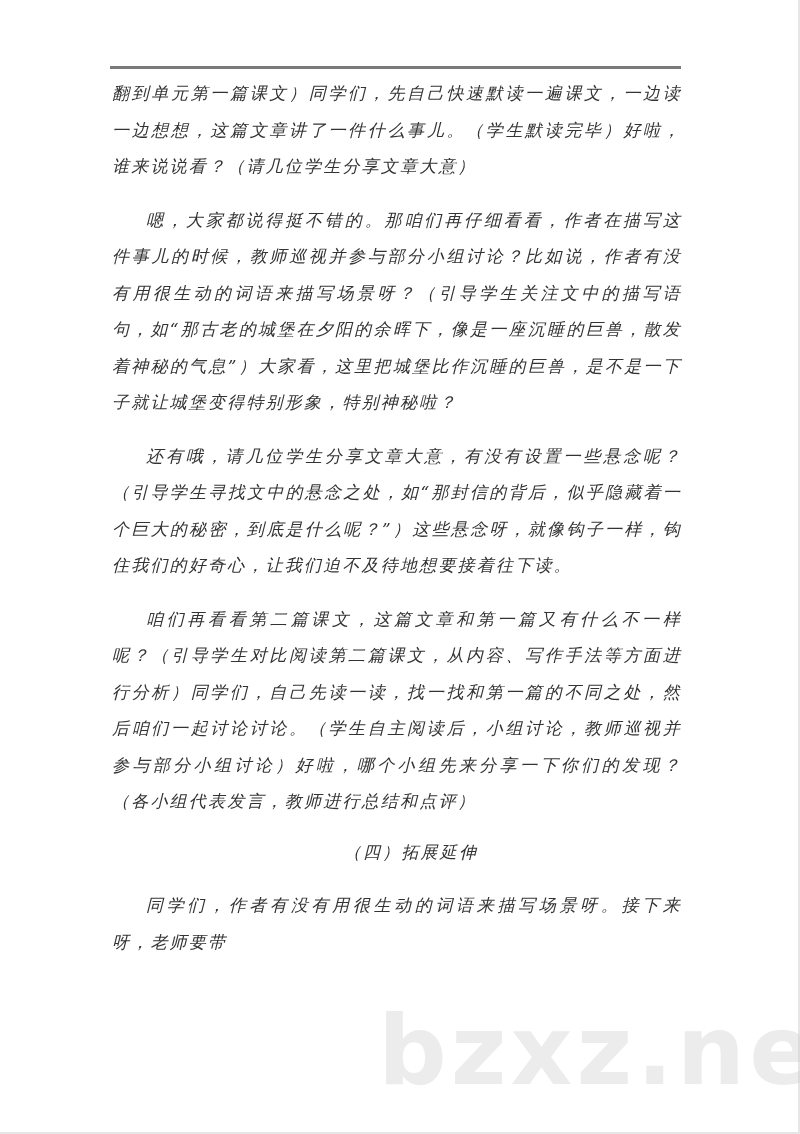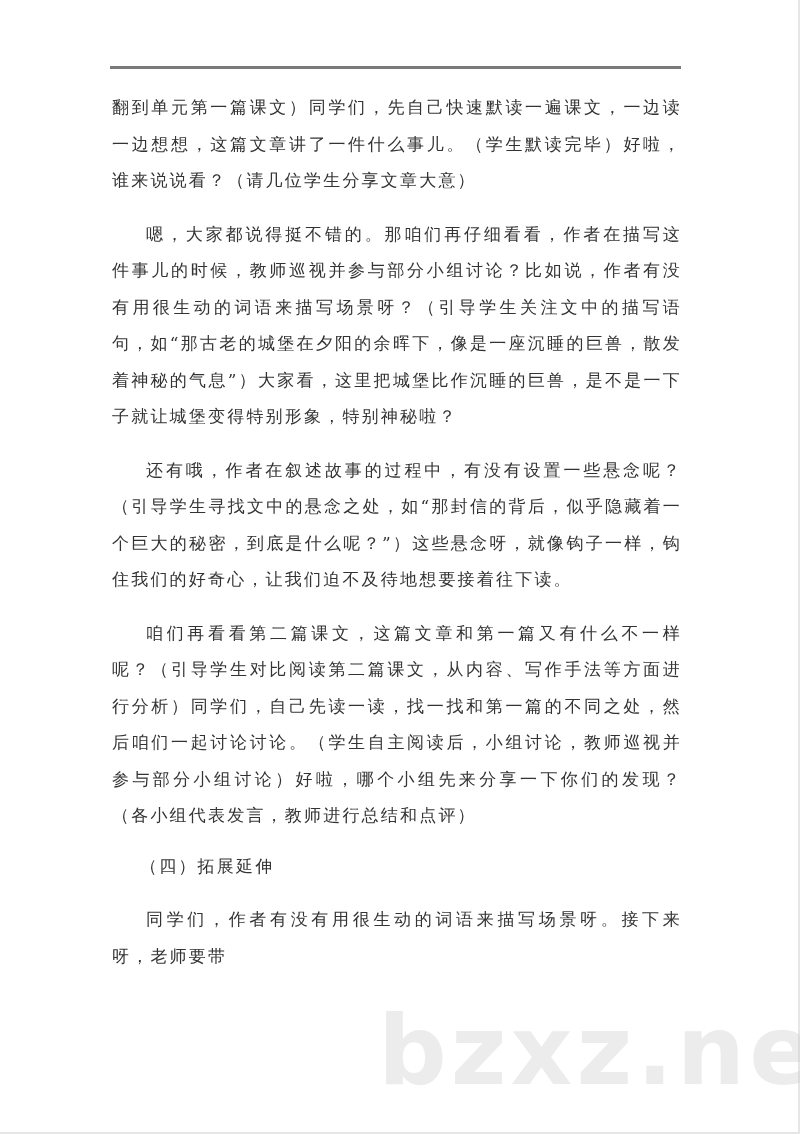--- a/index.html
+++ b/index.html
@@ -28,41 +28,43 @@
     position: absolute;
     left: 110px;
     top: 66px;
     width: 571px;
     height: 3px;
     background: #7a7a7a;
   }
   .content {
     position: absolute;
     left: 112px;
-    top: 89px;
+    top: 75px;
     width: 570px;
+    font-style: italic;
   }
   .para {
     margin: 0;
     font-size: 17px;
     line-height: 36.5px;
     letter-spacing: 2.2px;
     text-align: justify;
     color: #333333;
   }
   .indent { text-indent: 34px; }
   .gap { margin-top: 17px; }
   .heading {
     margin: 0;
     margin-top: 14px;
     font-size: 17px;
     line-height: 36.5px;
     letter-spacing: 2.2px;
     text-indent: 28px;
     color: #333333;
+    text-align: center;
   }
   .watermark {
     position: absolute;
     left: 378px;
     top: 1003px;
     font-family: "DejaVu Sans", "Liberation Sans", sans-serif;
     font-weight: bold;
     font-size: 96px;
     letter-spacing: 4px;
     color: rgba(200,200,200,0.35);
@@ -72,20 +74,20 @@
 </style>
 </head>
 <body>
 
 <div class="page">
   <div class="header-rule"></div>
 
   <div class="content">
     <p class="para">翻到单元第一篇课文）同学们，先自己快速默读一遍课文，一边读一边想想，这篇文章讲了一件什么事儿。（学生默读完毕）好啦，谁来说说看？（请几位学生分享文章大意）</p>
     <p class="para indent gap">嗯，大家都说得挺不错的。那咱们再仔细看看，作者在描写这件事儿的时候，教师巡视并参与部分小组讨论？比如说，作者有没有用很生动的词语来描写场景呀？（引导学生关注文中的描写语句，如“那古老的城堡在夕阳的余晖下，像是一座沉睡的巨兽，散发着神秘的气息”）大家看，这里把城堡比作沉睡的巨兽，是不是一下子就让城堡变得特别形象，特别神秘啦？</p>
-    <p class="para indent gap">还有哦，作者在叙述故事的过程中，有没有设置一些悬念呢？（引导学生寻找文中的悬念之处，如“那封信的背后，似乎隐藏着一个巨大的秘密，到底是什么呢？”）这些悬念呀，就像钩子一样，钩住我们的好奇心，让我们迫不及待地想要接着往下读。</p>
+    <p class="para indent gap">还有哦，请几位学生分享文章大意，有没有设置一些悬念呢？（引导学生寻找文中的悬念之处，如“那封信的背后，似乎隐藏着一个巨大的秘密，到底是什么呢？”）这些悬念呀，就像钩子一样，钩住我们的好奇心，让我们迫不及待地想要接着往下读。</p>
     <p class="para indent gap">咱们再看看第二篇课文，这篇文章和第一篇又有什么不一样呢？（引导学生对比阅读第二篇课文，从内容、写作手法等方面进行分析）同学们，自己先读一读，找一找和第一篇的不同之处，然后咱们一起讨论讨论。（学生自主阅读后，小组讨论，教师巡视并参与部分小组讨论）好啦，哪个小组先来分享一下你们的发现？（各小组代表发言，教师进行总结和点评）</p>
     <p class="heading">（四）拓展延伸</p>
     <p class="para indent gap">同学们，作者有没有用很生动的词语来描写场景呀。接下来呀，老师要带</p>
   </div>
 
   <div class="watermark">bzxz.net</div>
 </div>
 
 </body></html>

